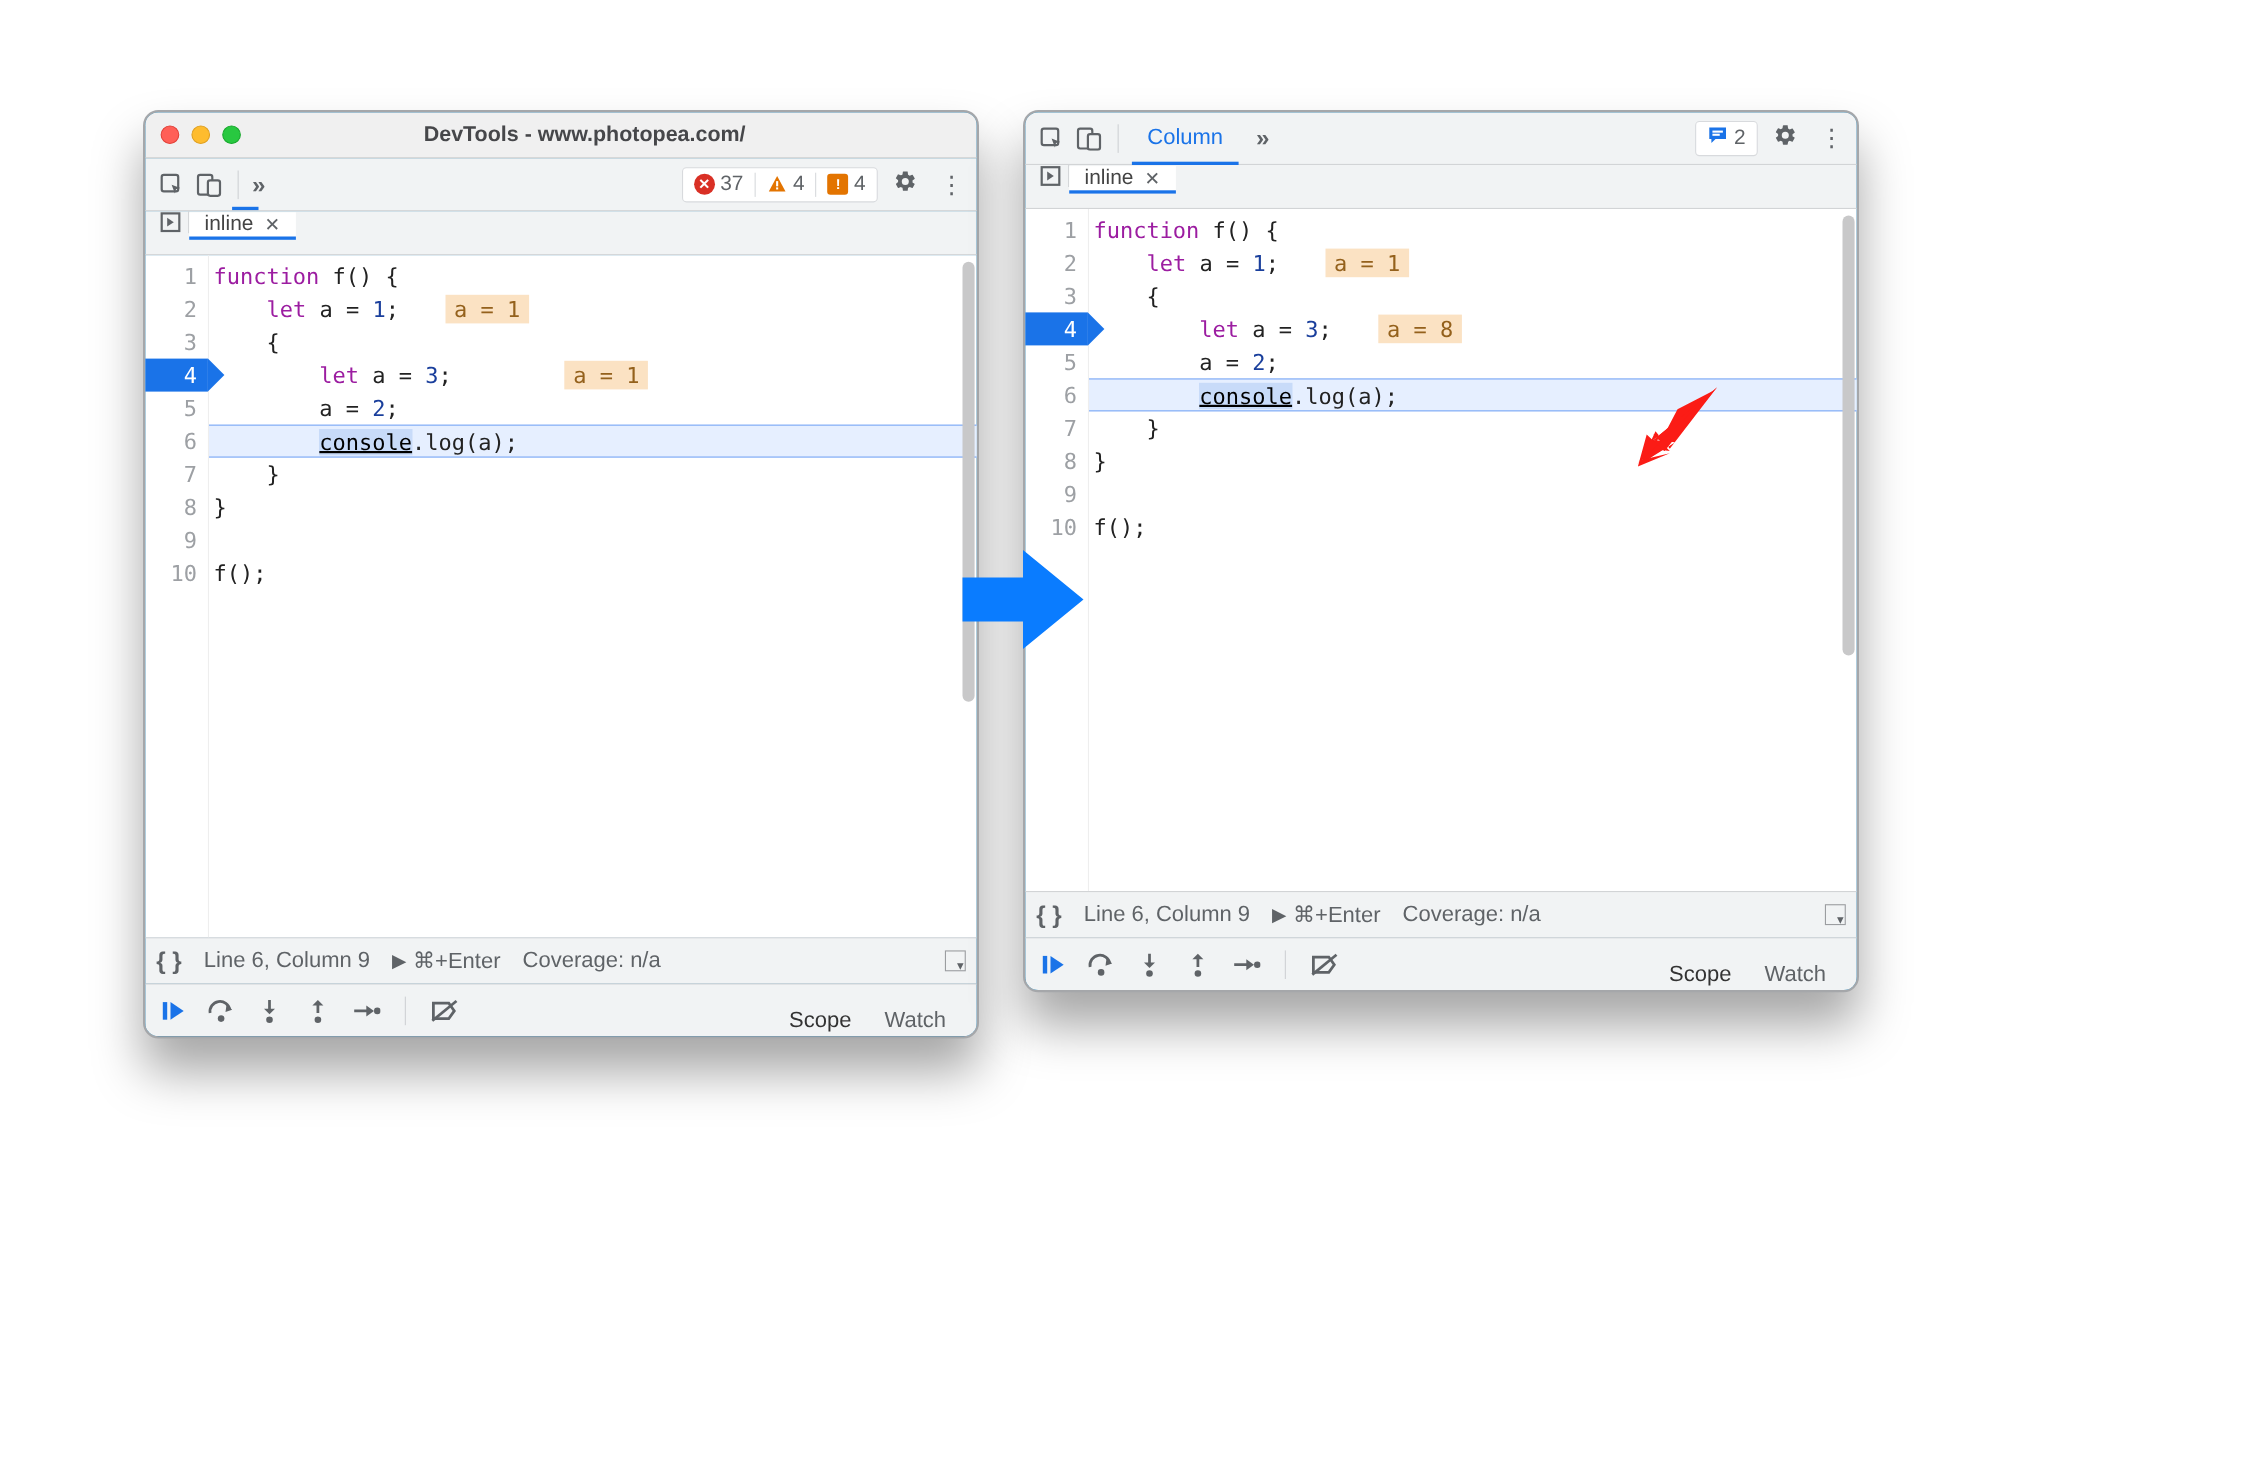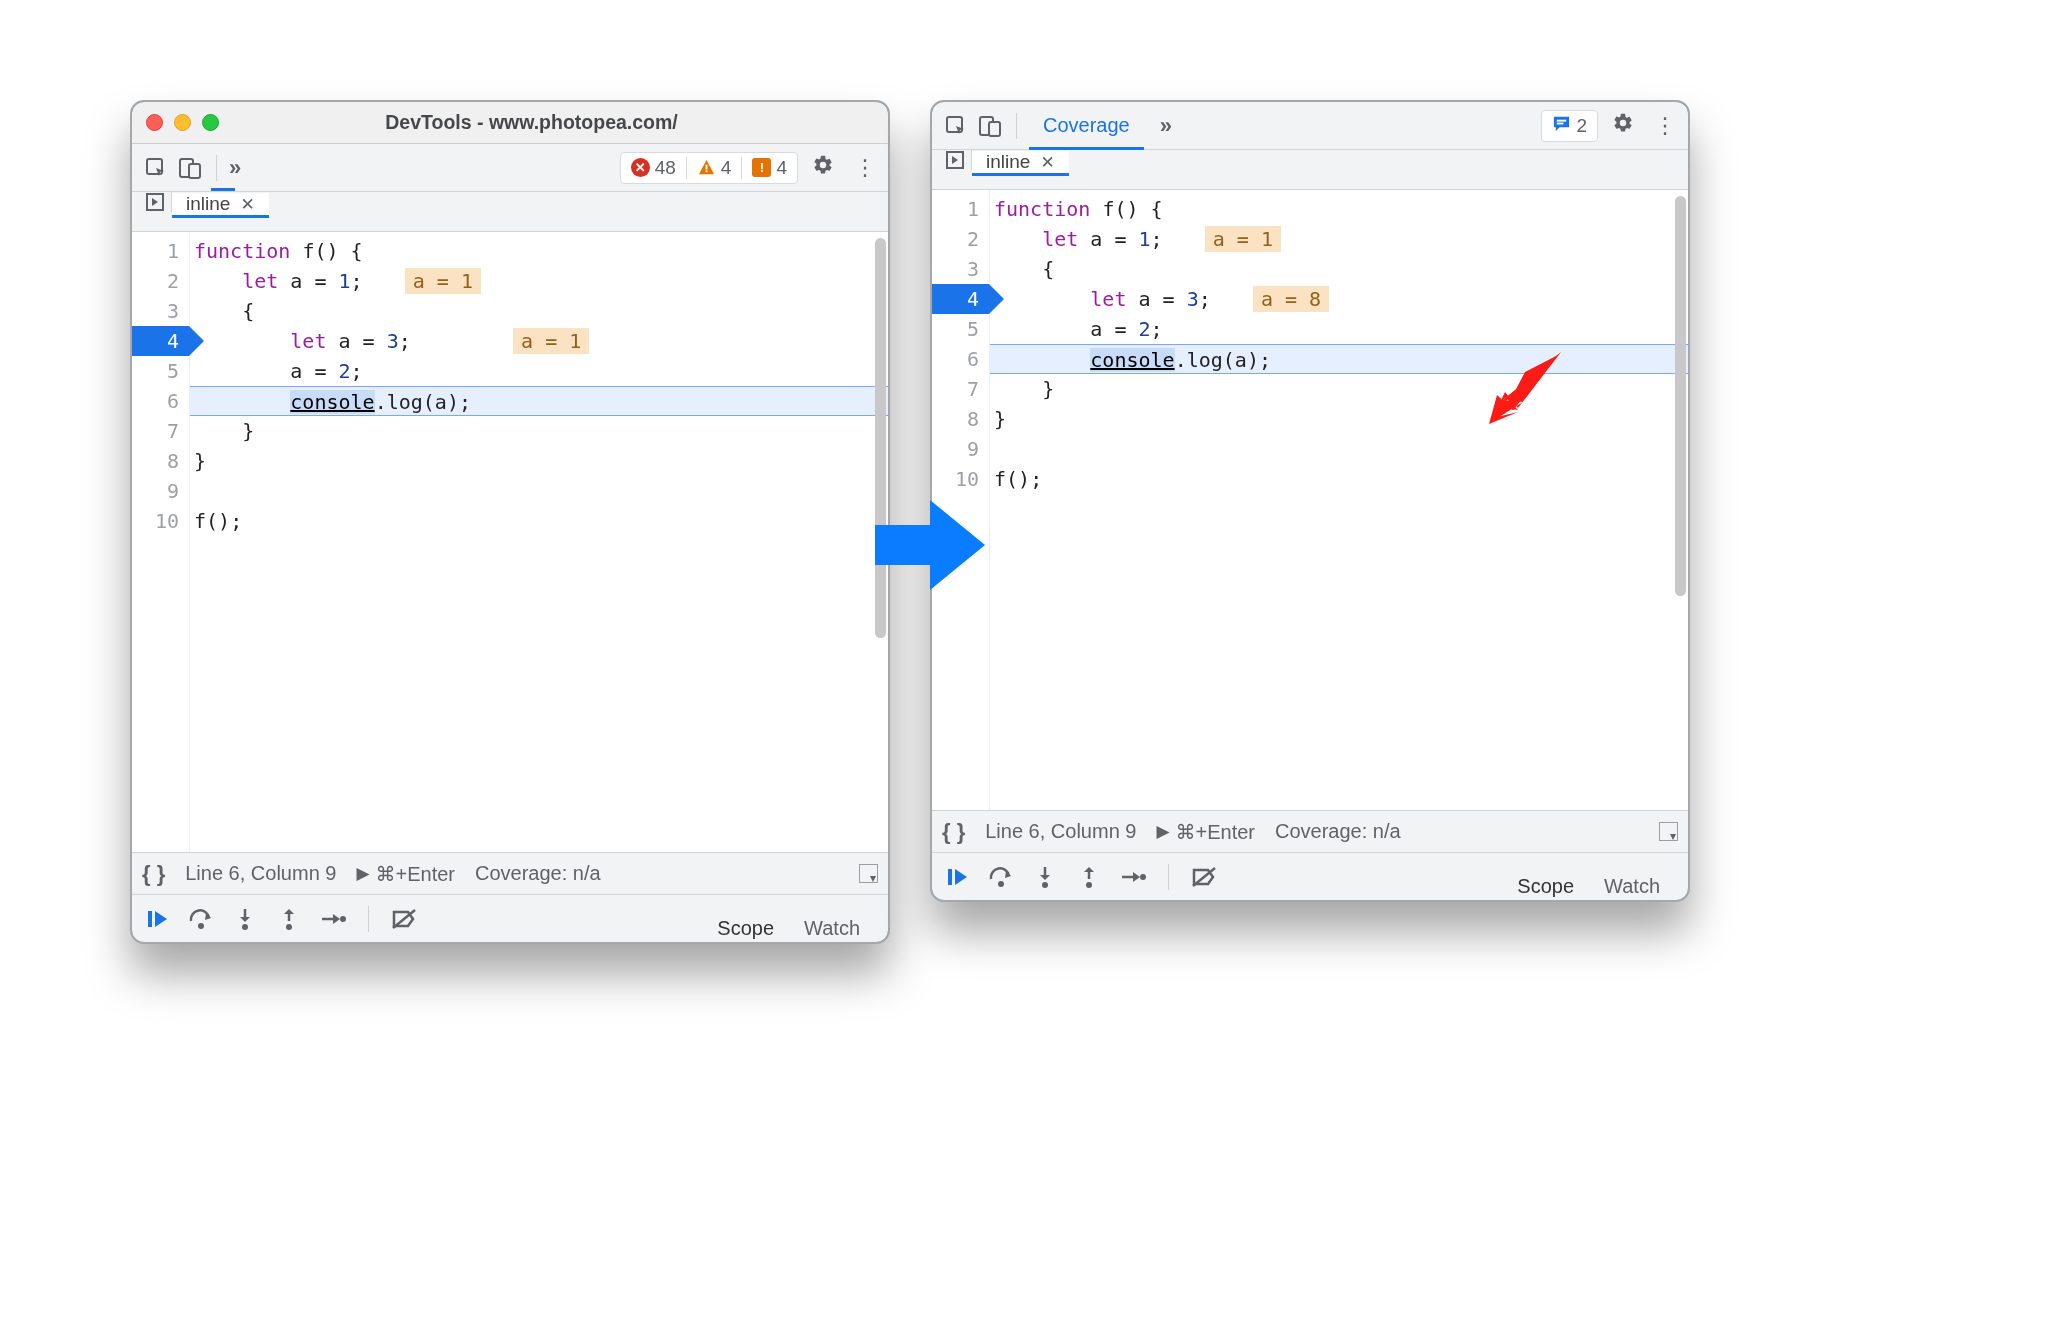--- a/index.html
+++ b/index.html
@@ -200,21 +200,21 @@
             <rect x="11" y="7" width="11" height="14" rx="2" fill="#f1f3f4" stroke="#5f6367" stroke-width="2"></rect>
           </svg>
     </div>
     <div class="vsep"></div>
     <div class="more">»</div>
     <div style="width:24px;border-bottom:3px solid #1a73e8;margin-left:-36px;height:47px;"></div>
     <div class="flex1"></div>
     <div class="badgebox">
       <div class="bseg">
             <span class="badge-ico badge-error">✕</span>
-            <span>48</span>
+            <span>37</span>
           </div>
       <div class="bseg">
             <span class="badge-ico badge-warn">
               <svg width="19" height="19" viewBox="0 0 20 20">
                 <path d="M10 2 L18 17 H2 Z" fill="#e37400"></path>
                 <rect x="9" y="7" width="2" height="5" fill="#fff"></rect>
                 <rect x="9" y="13" width="2" height="2" fill="#fff"></rect>
               </svg>
             </span>
             <span>4</span>
@@ -338,21 +338,21 @@
             <path d="M12 12 L20 15 L16 16 L15 20 Z" fill="#5f6367"></path>
           </svg>
     </div>
     <div class="tbicon">
       <svg width="24" height="22" viewBox="0 0 24 22">
             <rect x="2" y="2" width="13" height="18" rx="2" fill="none" stroke="#5f6367" stroke-width="2"></rect>
             <rect x="11" y="7" width="11" height="14" rx="2" fill="#f1f3f4" stroke="#5f6367" stroke-width="2"></rect>
           </svg>
     </div>
     <div class="vsep"></div>
-    <div class="tbtab">Coverage</div>
+    <div class="tbtab">Column</div>
     <div class="more" style="margin-left:10px;">»</div>
     <div class="flex1"></div>
     <div class="badgebox">
       <div class="bseg">
             <span class="badge-msg"><svg width="19" height="19" viewBox="0 0 20 20">
                 <path d="M2 3 H18 V14 H8 L4 18 V14 H2 Z" fill="#1a73e8"></path>
                 <rect x="5" y="6" width="10" height="2" fill="#fff"></rect>
                 <rect x="5" y="9" width="7" height="2" fill="#fff"></rect>
               </svg></span>
             <span>2</span>

